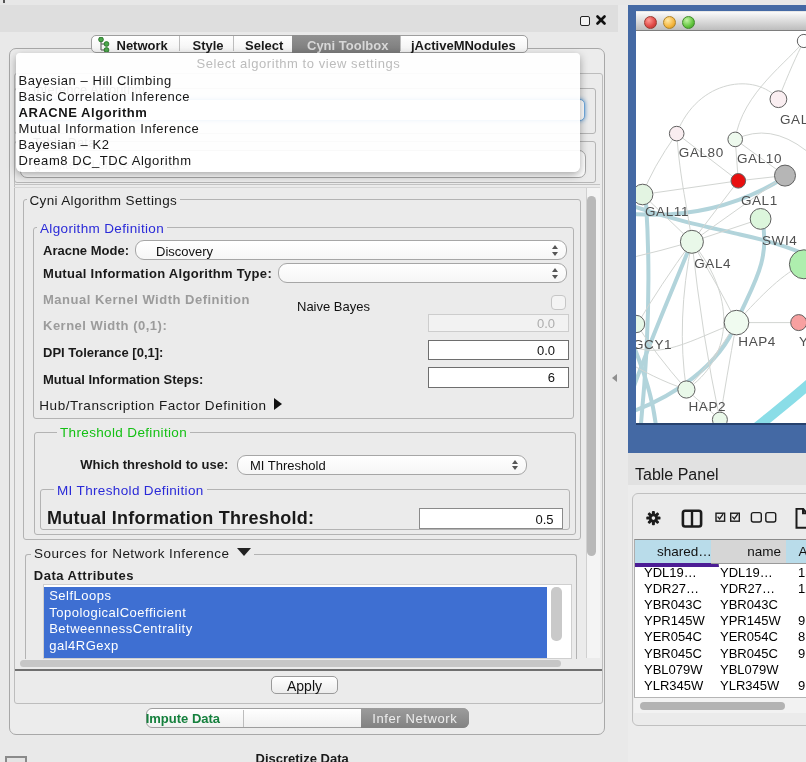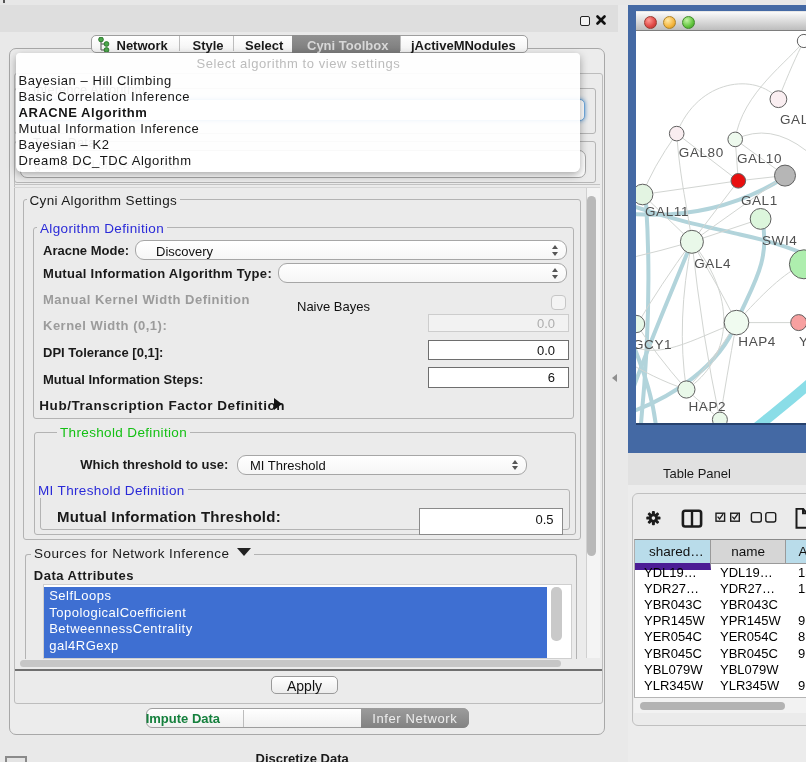--- a/index.html
+++ b/index.html
@@ -87,35 +87,35 @@
 
     <div class="abs" style="left:43px;top:317.5px;font-size:13px;font-weight:bold;color:#9b9b9b;letter-spacing:0.5px;">Kernel Width (0,1):</div>
     <div class="abs" style="left:428px;top:313.5px;width:141px;height:18.5px;background:#f2f2f2;border:1px solid #cdcdcd;font-size:13px;color:#adadad;text-align:right;line-height:18.5px;padding-right:13px;box-sizing:border-box;">0.0</div>
 
     <div class="abs" style="left:43px;top:344.5px;font-size:13px;font-weight:bold;color:#1a1a1a;">DPI Tolerance [0,1]:</div>
     <div class="abs" style="left:428px;top:339.5px;width:141px;height:20.5px;background:#fff;border:1px solid #6e6e6e;font-size:13px;color:#111;text-align:right;line-height:20.5px;padding-right:13px;box-sizing:border-box;">0.0</div>
 
     <div class="abs" style="left:43px;top:371.5px;font-size:13px;font-weight:bold;color:#1a1a1a;">Mutual Information Steps:</div>
     <div class="abs" style="left:428px;top:367px;width:141px;height:20.5px;background:#fff;border:1px solid #6e6e6e;font-size:13px;color:#111;text-align:right;line-height:20.5px;padding-right:13px;box-sizing:border-box;">6</div>
 
-    <div class="abs" style="left:39.3px;top:397.5px;font-size:13.5px;color:#1a1a1a;letter-spacing:0.55px;font-weight:bold;">Hub/Transcription Factor Definition</div>
+    <div class="abs" style="left:39.3px;top:397.5px;font-size:13.5px;color:#1a1a1a;letter-spacing:0.55px;">Hub/Transcription Factor Definition</div>
     <div class="abs" style="left:274px;top:398px;width:0;height:0;border-left:8px solid #111;border-top:6px solid transparent;border-bottom:6px solid transparent;"></div>
 
     <div class="abs" style="left:33.6px;top:431.5px;width:540px;height:101px;border:1px solid #b3b3b3;border-radius:3px;"></div>
     <div class="abs" style="left:37px;top:425px;font-size:13.5px;color:#14c014;background:#ebebeb;padding:0 3px;letter-spacing:0.35px;margin-left:20px;">Threshold Definition</div>
 
     <div class="abs" style="left:80.2px;top:456.5px;font-size:13px;font-weight:bold;color:#1a1a1a;">Which threshold to use:</div>
     <div class="combo abs" style="left:236.5px;top:455px;width:290.5px;height:19.5px;border-radius:9px;"></div>
     <div class="abs" style="left:250px;top:458px;font-size:13px;color:#111;">MI Threshold</div>
 
     <div class="abs" style="left:40px;top:489px;width:528px;height:39px;border:1px solid #b3b3b3;border-radius:3px;"></div>
-    <div class="abs" style="left:35px;top:482.5px;font-size:13.5px;color:#2a2ad8;background:#ebebeb;padding:0 3px;letter-spacing:0.35px;">MI Threshold Definition</div>
-
-    <div class="abs" style="left:57px;top:508px;font-size:15px;font-weight:bold;color:#1a1a1a;letter-spacing:0.25px;">Mutual Information Threshold:</div>
-    <div class="abs" style="left:419px;top:507.5px;width:143.5px;height:27px;background:#fff;border:1px solid #8a8a8a;font-size:13px;color:#111;text-align:right;line-height:21px;padding-right:8px;box-sizing:border-box;">0.5</div>
+    <div class="abs" style="left:54px;top:482.5px;font-size:13.5px;color:#2a2ad8;background:#ebebeb;padding:0 3px;letter-spacing:0.35px;">MI Threshold Definition</div>
+
+    <div class="abs" style="left:47px;top:508px;font-size:18px;font-weight:bold;color:#1a1a1a;letter-spacing:0.25px;">Mutual Information Threshold:</div>
+    <div class="abs" style="left:419px;top:507.5px;width:143.5px;height:21px;background:#fff;border:1px solid #8a8a8a;font-size:13px;color:#111;text-align:right;line-height:21px;padding-right:8px;box-sizing:border-box;">0.5</div>
 
     <div class="abs" style="left:25.4px;top:553.8px;width:550px;height:104px;border:1px solid #b3b3b3;border-bottom:none;border-radius:3px 3px 0 0;"></div>
     <div class="abs" style="left:31px;top:546px;font-size:13.5px;color:#1a1a1a;background:#ebebeb;padding:0 3px;letter-spacing:0.45px;">Sources for Network Inference <span style="display:inline-block;width:0;height:0;border-top:8px solid #222;border-left:7px solid transparent;border-right:7px solid transparent;vertical-align:2px;margin-left:3px;"></span></div>
     <div class="abs" style="left:33.8px;top:567.5px;font-size:13px;font-weight:bold;color:#1a1a1a;letter-spacing:0.5px;">Data Attributes</div>
 
     <div class="abs" style="left:43.2px;top:584px;width:529px;height:74.5px;background:#fff;border:1px solid #cfcfcf;overflow:hidden;box-sizing:border-box;">
       <div style="position:absolute;left:0;top:2px;width:503px;height:100px;background:#3e6fd2;"></div>
       <div style="position:absolute;left:5px;top:3px;font-size:13px;color:#fff;letter-spacing:0.5px;">SelfLoops</div>
       <div style="position:absolute;left:5px;top:19.5px;font-size:13px;color:#fff;letter-spacing:0.5px;">TopologicalCoefficient</div>
       <div style="position:absolute;left:5px;top:36px;font-size:13px;color:#fff;letter-spacing:0.5px;">BetweennessCentrality</div>
@@ -235,21 +235,21 @@
         <text x="738.3" y="345.5">HAP4</text>
         <text x="799" y="345">Y</text>
         <text x="633" y="348">GCY1</text>
         <text x="688.5" y="410.5">HAP2</text>
       </g>
     </svg>
 
     <div class="abs" style="left:636px;top:423px;width:170px;height:2px;background:#27426e;"></div>
 
     <div class="abs" style="left:628px;top:452.6px;width:178px;height:32.8px;background:#e1e1e1;"></div>
-    <div class="abs" style="left:635px;top:466px;font-size:13px;color:#1a1a1a;margin-left:28px;">Table Panel</div>
+    <div class="abs" style="left:635px;top:466px;font-size:16px;color:#1a1a1a;">Table Panel</div>
     <div class="abs" style="left:628px;top:485.4px;width:178px;height:276.6px;background:#ececec;"></div>
 
     <div class="abs" style="left:631.7px;top:493.4px;width:180px;height:230.6px;background:#ebebeb;border:1px solid #c0c0c0;border-radius:6px;"></div>
 
     <svg class="abs" style="left:646px;top:508px;" width="160" height="22" viewBox="0 0 160 22">
       <g transform="translate(7.4,10.1)">
         <g fill="#1c1c1c">
           <circle r="4.6"></circle>
           <g>
             <rect x="-1.5" y="-7.1" width="3" height="3.6" rx="0.9"></rect>
@@ -278,22 +278,22 @@
         <rect x="105.4" y="4.6" width="9.9" height="9.4" rx="2"></rect>
         <rect x="119.8" y="4.6" width="9.9" height="9.4" rx="2"></rect>
       </g>
       <g stroke="#1c1c1c" fill="none" stroke-width="2">
         <path d="M 150.5,0.8 L 157,0.8 L 161,5.3 L 161,19.8 L 150.5,19.8 Z"></path>
         <path d="M 157,0.8 L 157,5.3 L 161,5.3"></path>
       </g>
     </svg>
 
     <div class="abs" style="left:634px;top:538.5px;width:172px;height:158.5px;background:#fff;border-top:1.5px solid #8a8a8a;border-left:1px solid #adadad;overflow:hidden;box-sizing:border-box;">
-      <div style="position:absolute;left:0;top:0;width:66.8px;height:23px;background:#b9dcea;border-right:1px solid #9a9a9a;border-bottom:7px solid #4c1d95;font-size:13.5px;color:#111;text-align:center;line-height:23px;padding-left:8px;box-sizing:content-box;">shared…</div>
-      <div style="position:absolute;left:75.8px;top:0;width:74.6px;height:23px;background:#d6d6d6;border-right:1px solid #9a9a9a;border-bottom:1px solid #9a9a9a;font-size:13.5px;color:#111;text-align:center;line-height:23px;">name</div>
+      <div style="position:absolute;left:0;top:0;width:66.8px;height:23px;background:#b9dcea;border-right:1px solid #9a9a9a;border-bottom:4px solid #4c1d95;font-size:13.5px;color:#111;text-align:center;line-height:23px;padding-left:16px;box-sizing:content-box;">shared…</div>
+      <div style="position:absolute;left:75.8px;top:0;width:74.6px;height:23px;background:#d6d6d6;border-right:1px solid #9a9a9a;border-bottom:1px solid #9a9a9a;font-size:13.5px;color:#111;text-align:center;line-height:23px;padding-left:16px;">name</div>
       <div style="position:absolute;left:151.4px;top:0;width:25px;height:23px;background:#b9dcea;border-bottom:1px solid #9a9a9a;font-size:13.5px;color:#111;padding-left:12px;line-height:23px;">A</div>
       <div style="position:absolute;left:0;top:25px;font-size:13px;color:#000;line-height:16.2px;">
         <div style="position:absolute;left:9px;width:120px;">YDL19…<br>YDR27…<br>YBR043C<br>YPR145W<br>YER054C<br>YBR045C<br>YBL079W<br>YLR345W<br>YIL053C</div>
         <div style="position:absolute;left:85px;width:120px;">YDL19…<br>YDR27…<br>YBR043C<br>YPR145W<br>YER054C<br>YBR045C<br>YBL079W<br>YLR345W<br>YIL053C</div>
         <div style="position:absolute;left:163px;width:40px;">13<br>12<br>&nbsp;<br>9.<br>8.<br>9.<br>&nbsp;<br>9.<br>9.</div>
       </div>
     </div>
 
     <div class="abs" style="left:634px;top:697px;width:172px;height:16px;background:#f2f2f2;border-top:1px solid #b5b5b5;box-sizing:border-box;"></div>
     <div class="abs" style="left:640px;top:701.5px;width:145px;height:8px;background:#b3b3b3;border-radius:4px;"></div>

